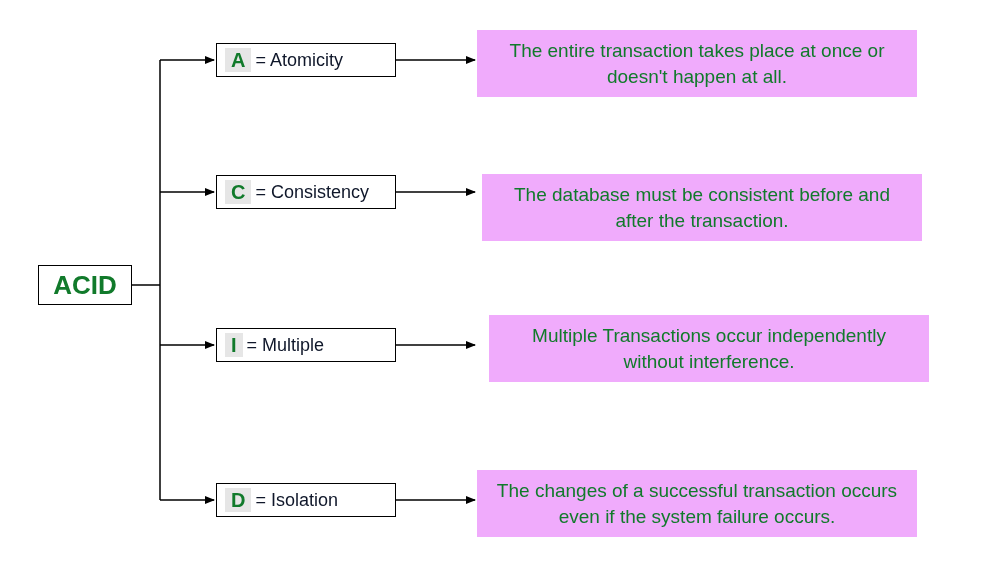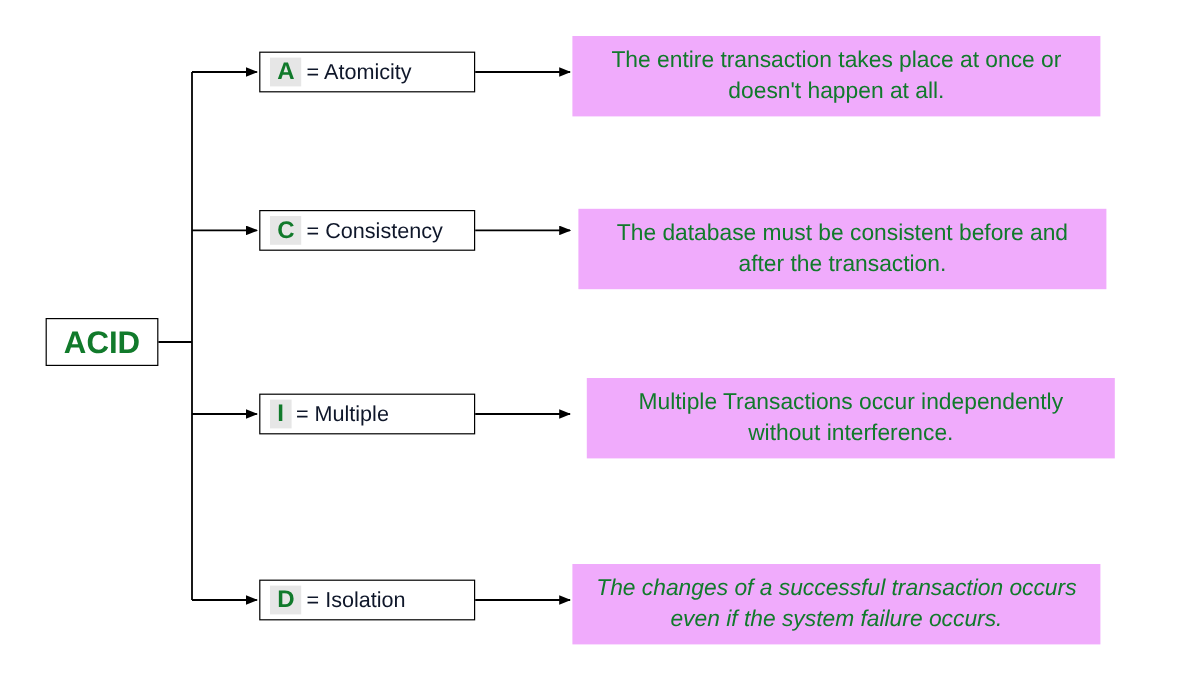--- a/index.html
+++ b/index.html
@@ -97,21 +97,21 @@
 </div>
 
 <div class="box mid-box" style="left:216px; top:483px;">
   <span class="mid-letter">D</span>
   <span class="mid-eq">= <span>Isolation</span></span>
 </div>
 
 <div class="desc-box" style="left:477px; top:30px;">The entire transaction takes place at once or doesn't happen at all.</div>
 <div class="desc-box" style="left:482px; top:162px;margin-top:12px;">The database must be consistent before and after the transaction.</div>
 <div class="desc-box" style="left:489px; top:315px;">Multiple Transactions occur independently without interference.</div>
-<div class="desc-box" style="left:477px; top:470px;font-style:italic;">The changes of a successful transaction occurs even if the system failure occurs.</div>
+<div class="desc-box" style="left:477px; top:470px;">The changes of a successful transaction occurs even if the system failure occurs.</div>
 
 <svg class="connectors">
   <defs>
     <marker id="arrow" markerWidth="10" markerHeight="8" refX="9" refY="4" orient="auto" markerUnits="userSpaceOnUse">
       <path d="M0,0 L10,4 L0,8 Z" fill="#000"></path>
     </marker>
   </defs>
 
   <line x1="132" y1="285" x2="160" y2="285" stroke="#000" stroke-width="1.5"></line>
 

